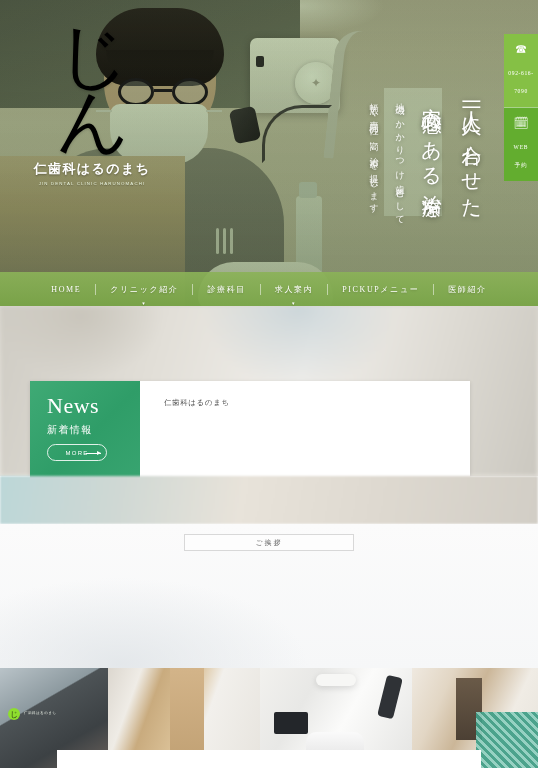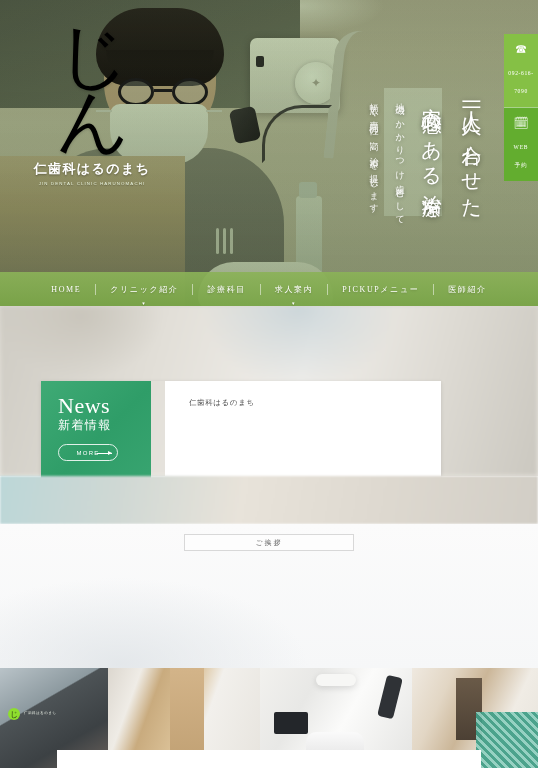--- a/index.html
+++ b/index.html
@@ -244,34 +244,33 @@
   }
   .news-bg{
     position:absolute; inset:0;
     background:
       radial-gradient(ellipse 120px 90px at 80px 10px, rgba(200,196,186,.9), rgba(200,196,186,0) 70%),
       radial-gradient(ellipse 140px 120px at 300px 0px, rgba(176,196,206,.55), rgba(176,196,206,0) 70%),
       linear-gradient(105deg,#cfccc4 0%, #e2dfd8 30%, #f0eeea 55%, #dedbd4 78%, #cbc8c0 100%);
     filter:blur(2px);
   }
   .news-card{
-    position:absolute; left:41px; top:381px;
-    display:flex; width:400px; height:98px;
+    position:absolute; left:30px; top:381px;
+    display:flex; width:440px; height:98px;
     box-shadow:0 1px 4px rgba(0,0,0,.12);
-    gap:14px;
   }
   .news-left{
     width:110px; background:linear-gradient(135deg,#3faa75,#2f9d68 55%,#38a470);
     color:#fff; padding:14px 0 0 17px; position:relative;
   }
   .news-title{
     font-family:"Liberation Serif", serif;
     font-size:22px; line-height:1; letter-spacing:.5px;
   }
-  .news-sub{ font-size:12px; margin-top:0; letter-spacing:1.4px; }
+  .news-sub{ font-size:10px; margin-top:6px; letter-spacing:1.4px; }
   .more-btn{
     position:absolute; left:17px; bottom:18px;
     width:60px; height:17px; border:1px solid rgba(255,255,255,.85);
     border-radius:9px; display:flex; align-items:center; justify-content:center;
     font-size:6px; letter-spacing:1.2px; cursor:pointer;
   }
   .more-arrow{
     position:absolute; left:56px; bottom:25px; width:15px; height:1px; background:#fff;
   }
   .more-arrow::after{

